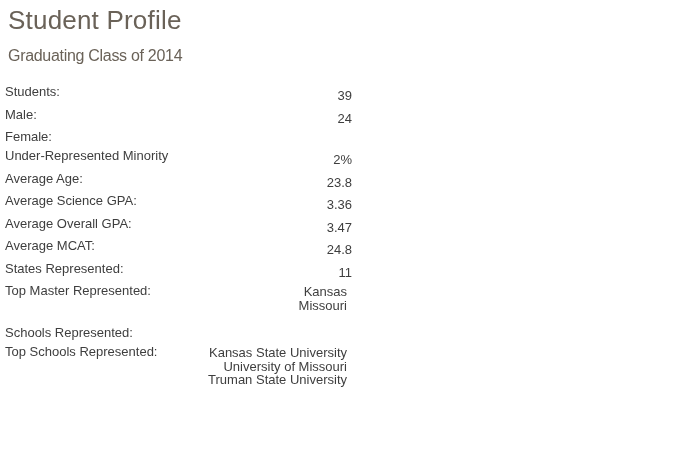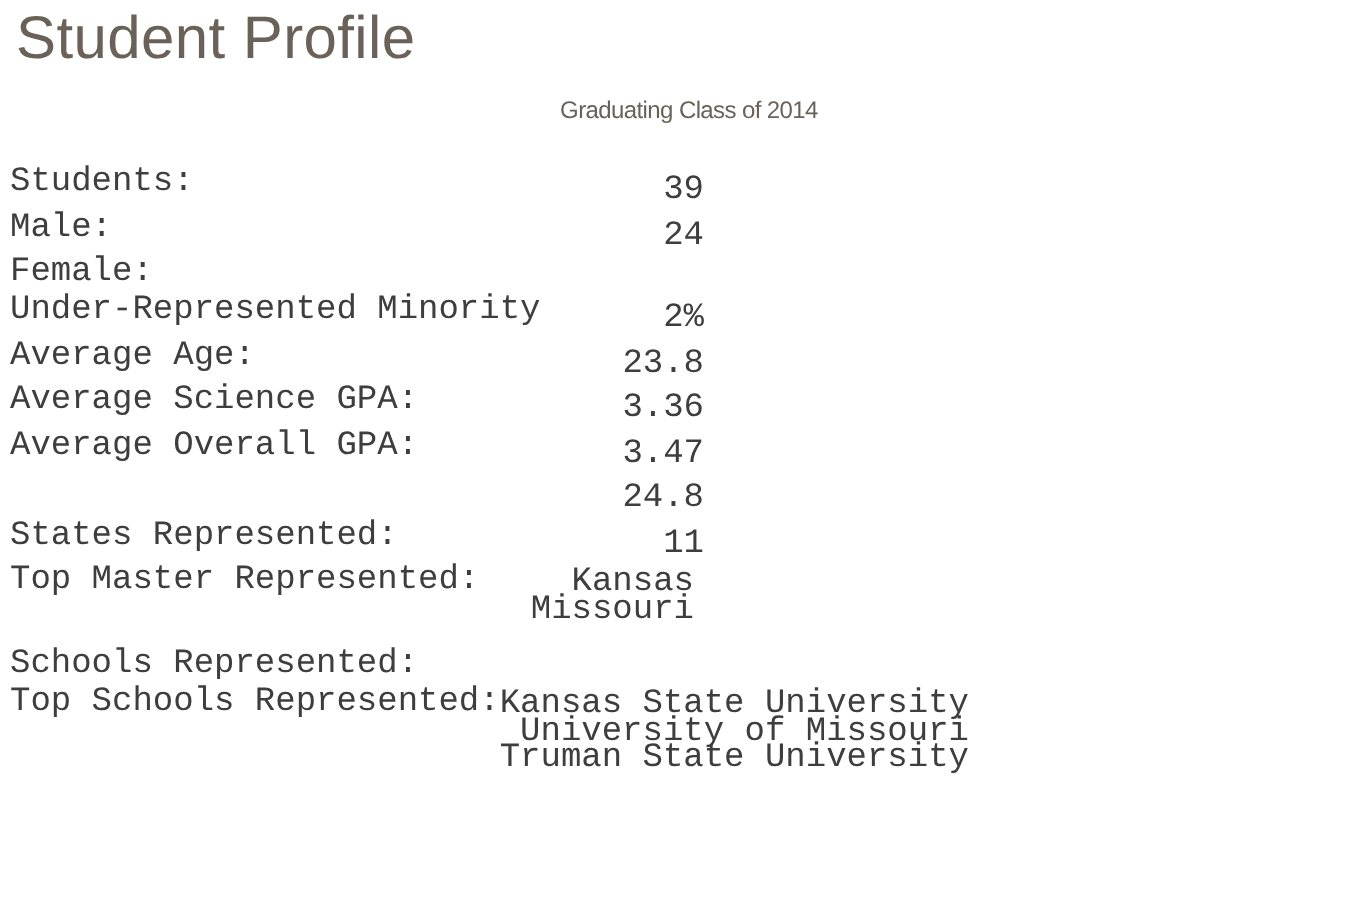--- a/index.html
+++ b/index.html
@@ -11,44 +11,42 @@
     position: relative;
     width: 681px;
     height: 451px;
     overflow: hidden;
     background: var(--bg-color, #ffffff);
     font-family: "Liberation Sans", sans-serif;
   }
   .page-title {
     margin: 0;
     padding: 3px 0 0 8px;
-    font-size: 30px;
+    font-size: 26px;
     line-height: 34px;
     font-weight: 400;
     letter-spacing: 0.2px;
     color: var(--heading-color, #6a6258);
     white-space: nowrap;
   }
   .subtitle {
     margin-top: 7px;
     padding-left: 8px;
-    font-size: 12px;
+    font-size: 16px;
     line-height: 23px;
     font-weight: 400;
     letter-spacing: -0.3px;
     color: var(--heading-color, #6a6258);
     white-space: nowrap;
-    text-align: center;
   }
   .stats {
     margin: 18px 0 0 5px;
     width: 347px;
-    font-size: 17px;
+    font-size: 13px;
     color: var(--text-color, #3e3e3e);
-    font-family: Liberation Mono, monospace;
   }
   .stat-row {
     display: flex;
     align-items: flex-start;
     margin-bottom: 5px;
   }
   .stat-label {
     line-height: 14px;
     white-space: nowrap;
   }
@@ -111,20 +109,21 @@
       <span class="stat-label">Average Science GPA:</span>
       <div class="stat-value">3.36</div>
     </div>
 
     <div class="stat-row">
       <span class="stat-label">Average Overall GPA:</span>
       <div class="stat-value">3.47</div>
     </div>
 
     <div class="stat-row">
+      <span class="stat-label">Average MCAT:</span>
       <div class="stat-value">24.8</div>
     </div>
 
     <div class="stat-row">
       <span class="stat-label">States Represented:</span>
       <div class="stat-value">11</div>
     </div>
 
     <div class="stat-row multi">
       <span class="stat-label">Top Master Represented:</span>

